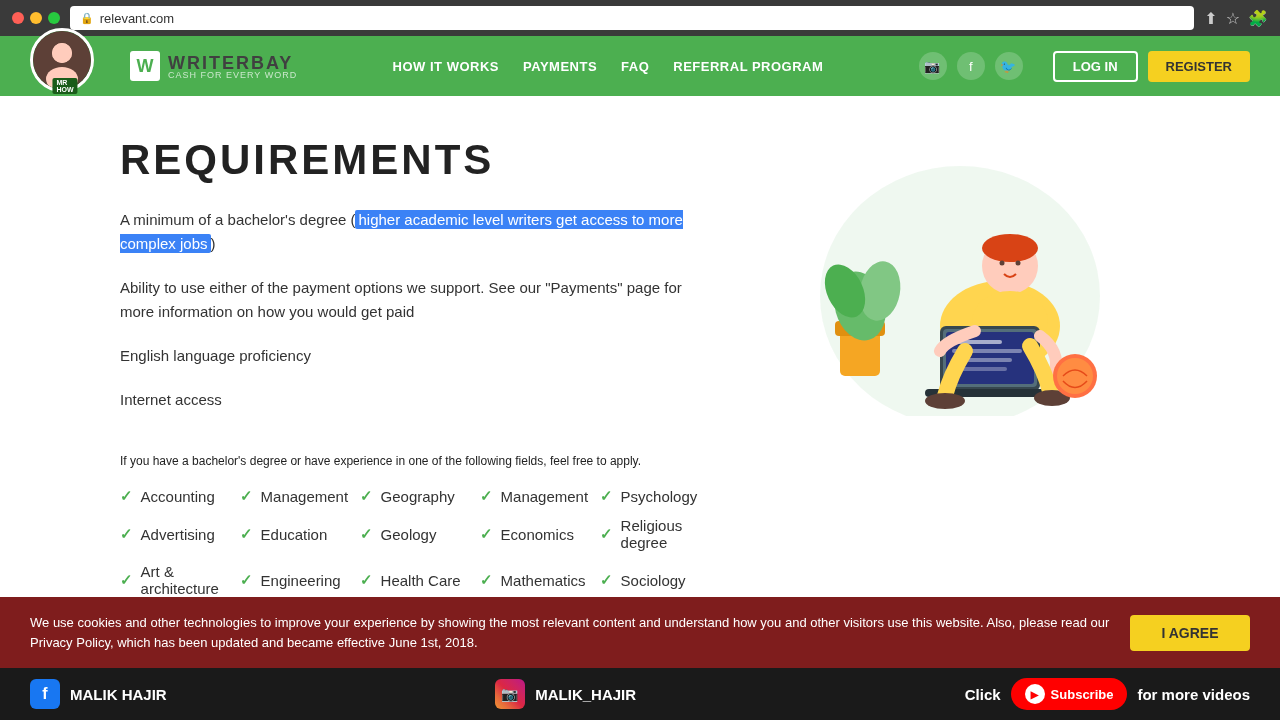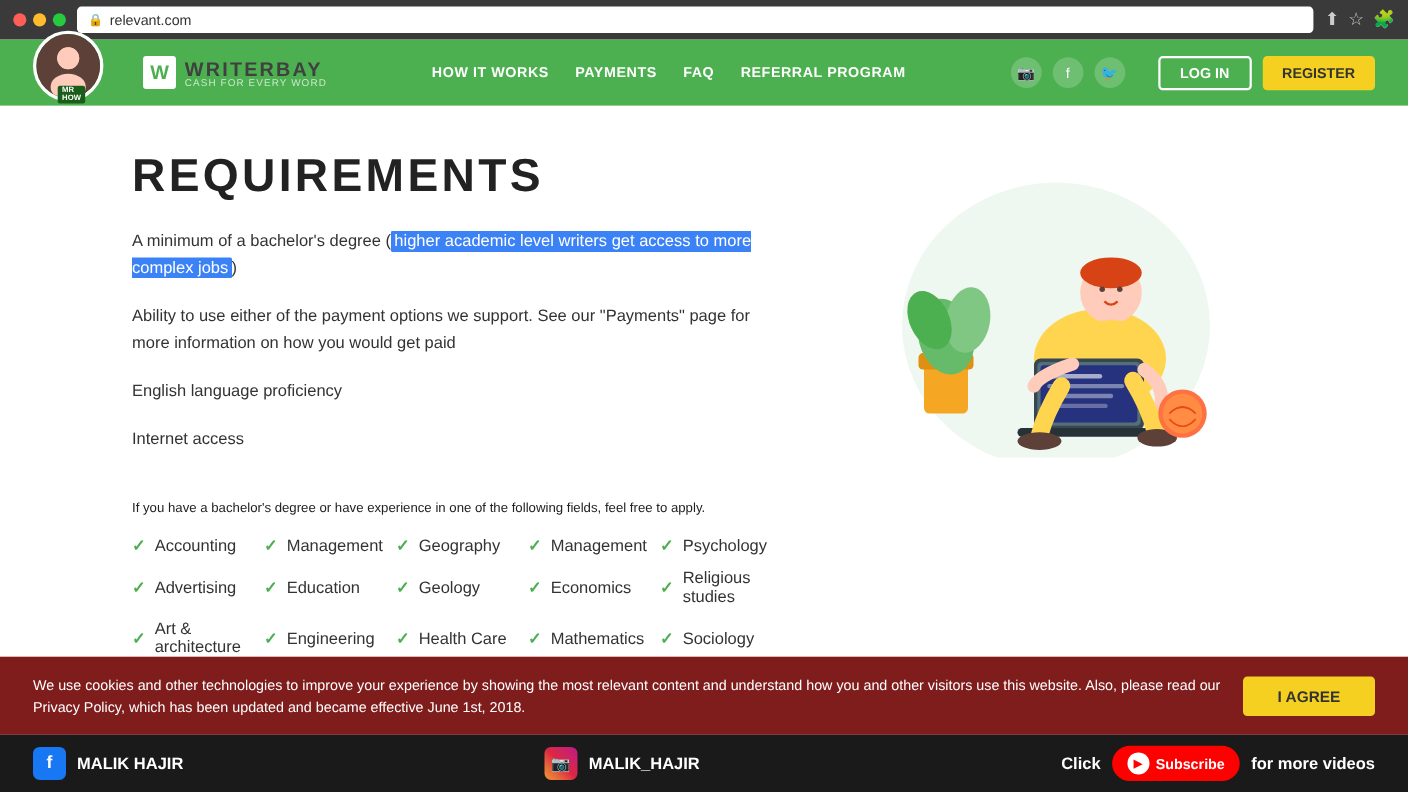--- a/index.html
+++ b/index.html
@@ -409,21 +409,21 @@
       <div class="field-item">
         <span class="check-icon">✓</span>
         <span>Geology</span>
       </div>
       <div class="field-item">
         <span class="check-icon">✓</span>
         <span>Economics</span>
       </div>
       <div class="field-item">
         <span class="check-icon">✓</span>
-        <span>Religious studies</span>
+        <span>Religious degree</span>
       </div>
 
       <div class="field-item">
         <span class="check-icon">✓</span>
         <span>Art &amp; architecture</span>
       </div>
       <div class="field-item">
         <span class="check-icon">✓</span>
         <span>Engineering</span>
       </div>

